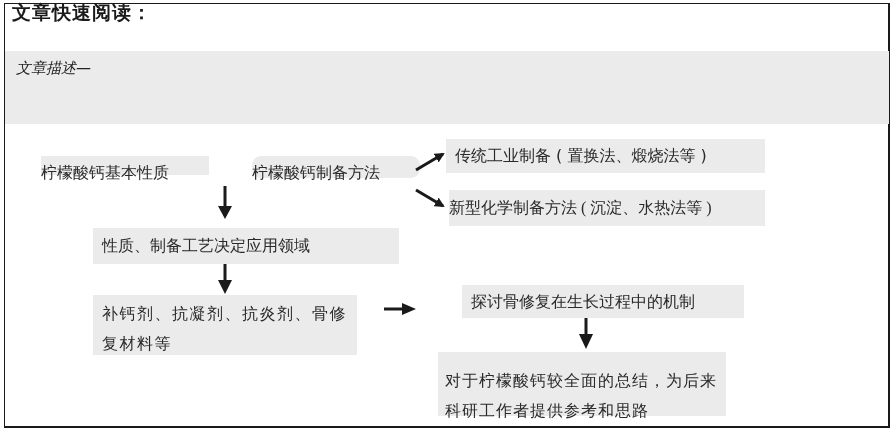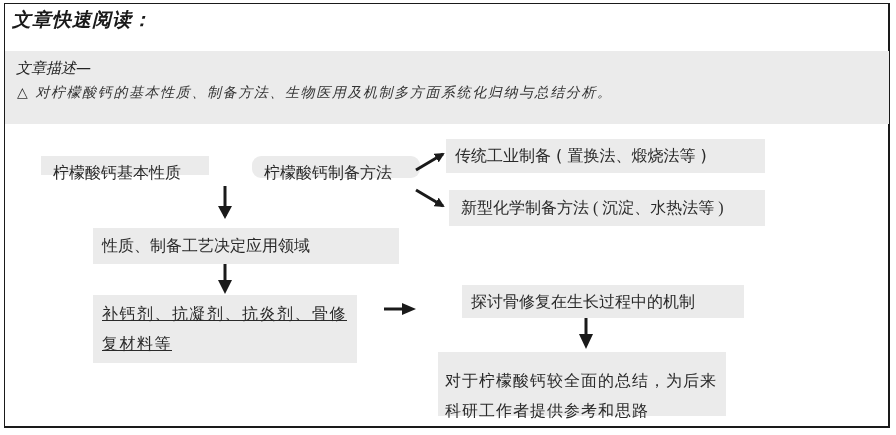--- a/index.html
+++ b/index.html
@@ -1,40 +1,39 @@
 <!DOCTYPE html>
 <html><head>
   <meta charset="utf-8">
   <style>
     html, body { margin: 0; padding: 0; background: #ffffff; }
     body { width: 896px; height: 435px; position: relative; overflow: hidden;
            font-family: "DejaVu Sans", "Liberation Sans", sans-serif; color: #222; }
     .frame { position: absolute; left: 4px; top: 3px; width: 886px; height: 425px;
              border: 1.5px solid #1a1a1a; border-right-width: 2px; border-bottom-width: 2px; box-sizing: border-box; }
-    .title { position: absolute; left: 12px; top: 7px; font-size: 19px; font-weight: bold;
-             letter-spacing: 1px; color: #1a1a1a; font-style: italic; }
+    .title { position: absolute; left: 12px; top: 0; font-size: 19px; font-weight: bold;
+             letter-spacing: 1px; color: #1a1a1a; }
     .desc-band { position: absolute; left: 5px; top: 51px; width: 884px; height: 73px; background: #ebebeb; font-style: italic; }
     .desc-label { position: absolute; left: 11px; top: 8px; font-size: 15px; color: #222; }
     .desc-text { position: absolute; left: 12px; top: 33px; font-family: "DejaVu Serif", "Liberation Serif", serif;
                  font-size: 14px; letter-spacing: 1.6px; color: #333; }
     .box { position: absolute; background: #ebebeb; font-size: 16px; color: #2a2a2a;
-           box-sizing: border-box; padding: 0 12px; line-height: 34px; white-space: nowrap; }
+           box-sizing: border-box; padding: 0 0; line-height: 34px; white-space: nowrap; }
     .box.multi { white-space: normal; line-height: 30px; padding: 4px 9px; }
     .arrow { position: absolute; }
   </style>
 </head>
 <body>
 
 <div class="frame"></div>
 
 <div class="title">文章快速阅读：</div>
 
 <div class="desc-band">
   <div class="desc-label">文章描述—</div>
-  <div class="desc-text">△ 对柠檬酸钙的基本性质、制备方法、生物医用及机制多方面系统化归纳与总结分析。</div>
 </div>
 
 <div class="box" style="left:41px; top:156px; width:168px; height:19px;">
   <span>柠檬酸钙基本性质</span>
 </div>
 
 <div class="box" style="left:252px; top:156px; width:168px; height:22px;border-radius:9px;">
   <span>柠檬酸钙制备方法</span>
 </div>
 
@@ -43,21 +42,21 @@
 </div>
 
 <div class="box" style="left:449px; top:190px; width:316px; height:36px; line-height:36px;font-family:Liberation Serif, serif;">
   <span>新型化学制备方法 ( 沉淀、水热法等 )</span>
 </div>
 
 <div class="box" style="left:93px; top:228px; width:306px; height:36px; line-height:36px; padding-left:9px;">
   <span>性质、制备工艺决定应用领域</span>
 </div>
 
-<div class="box multi" style="left:93px; top:295px; width:264px; height:68px; letter-spacing:1.5px;text-decoration:underline;">
+<div class="box multi" style="left:93px; top:295px; width:264px; height:60px; letter-spacing:1.5px;">
   <span>补钙剂、抗凝剂、抗炎剂、骨修复材料等</span>
 </div>
 
 <div class="box" style="left:426px; top:285px; width:282px; height:33px; line-height:33px; padding-left:9px;margin-left:36px;">
   <span>探讨骨修复在生长过程中的机制</span>
 </div>
 
 <div class="box multi" style="left:438px; top:352px; width:288px; height:64px; padding:14px 7px; letter-spacing:1px;">
   <span>对于柠檬酸钙较全面的总结，为后来科研工作者提供参考和思路</span>
 </div>

